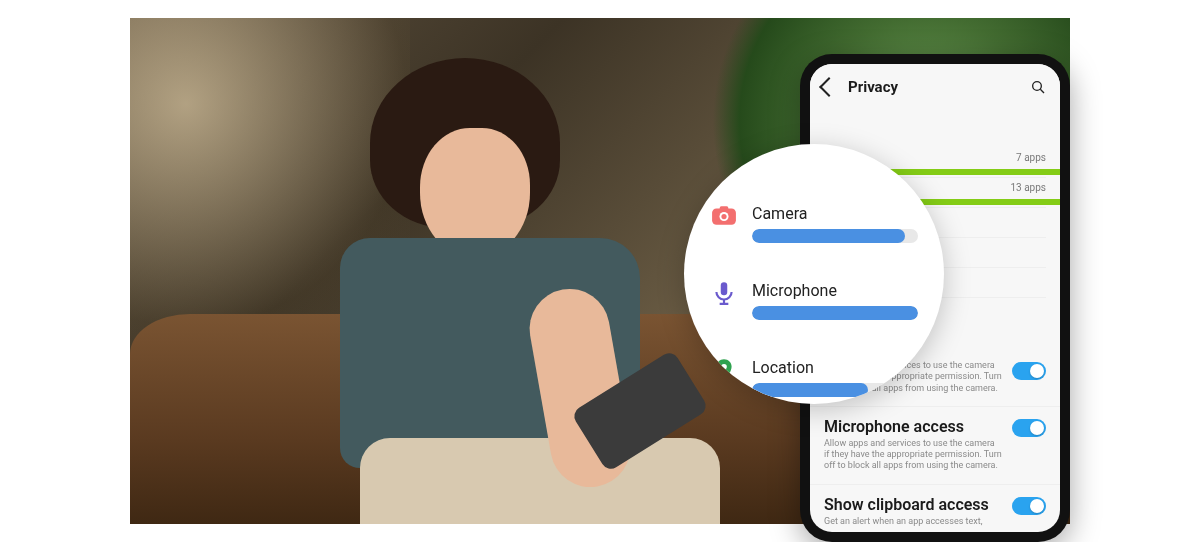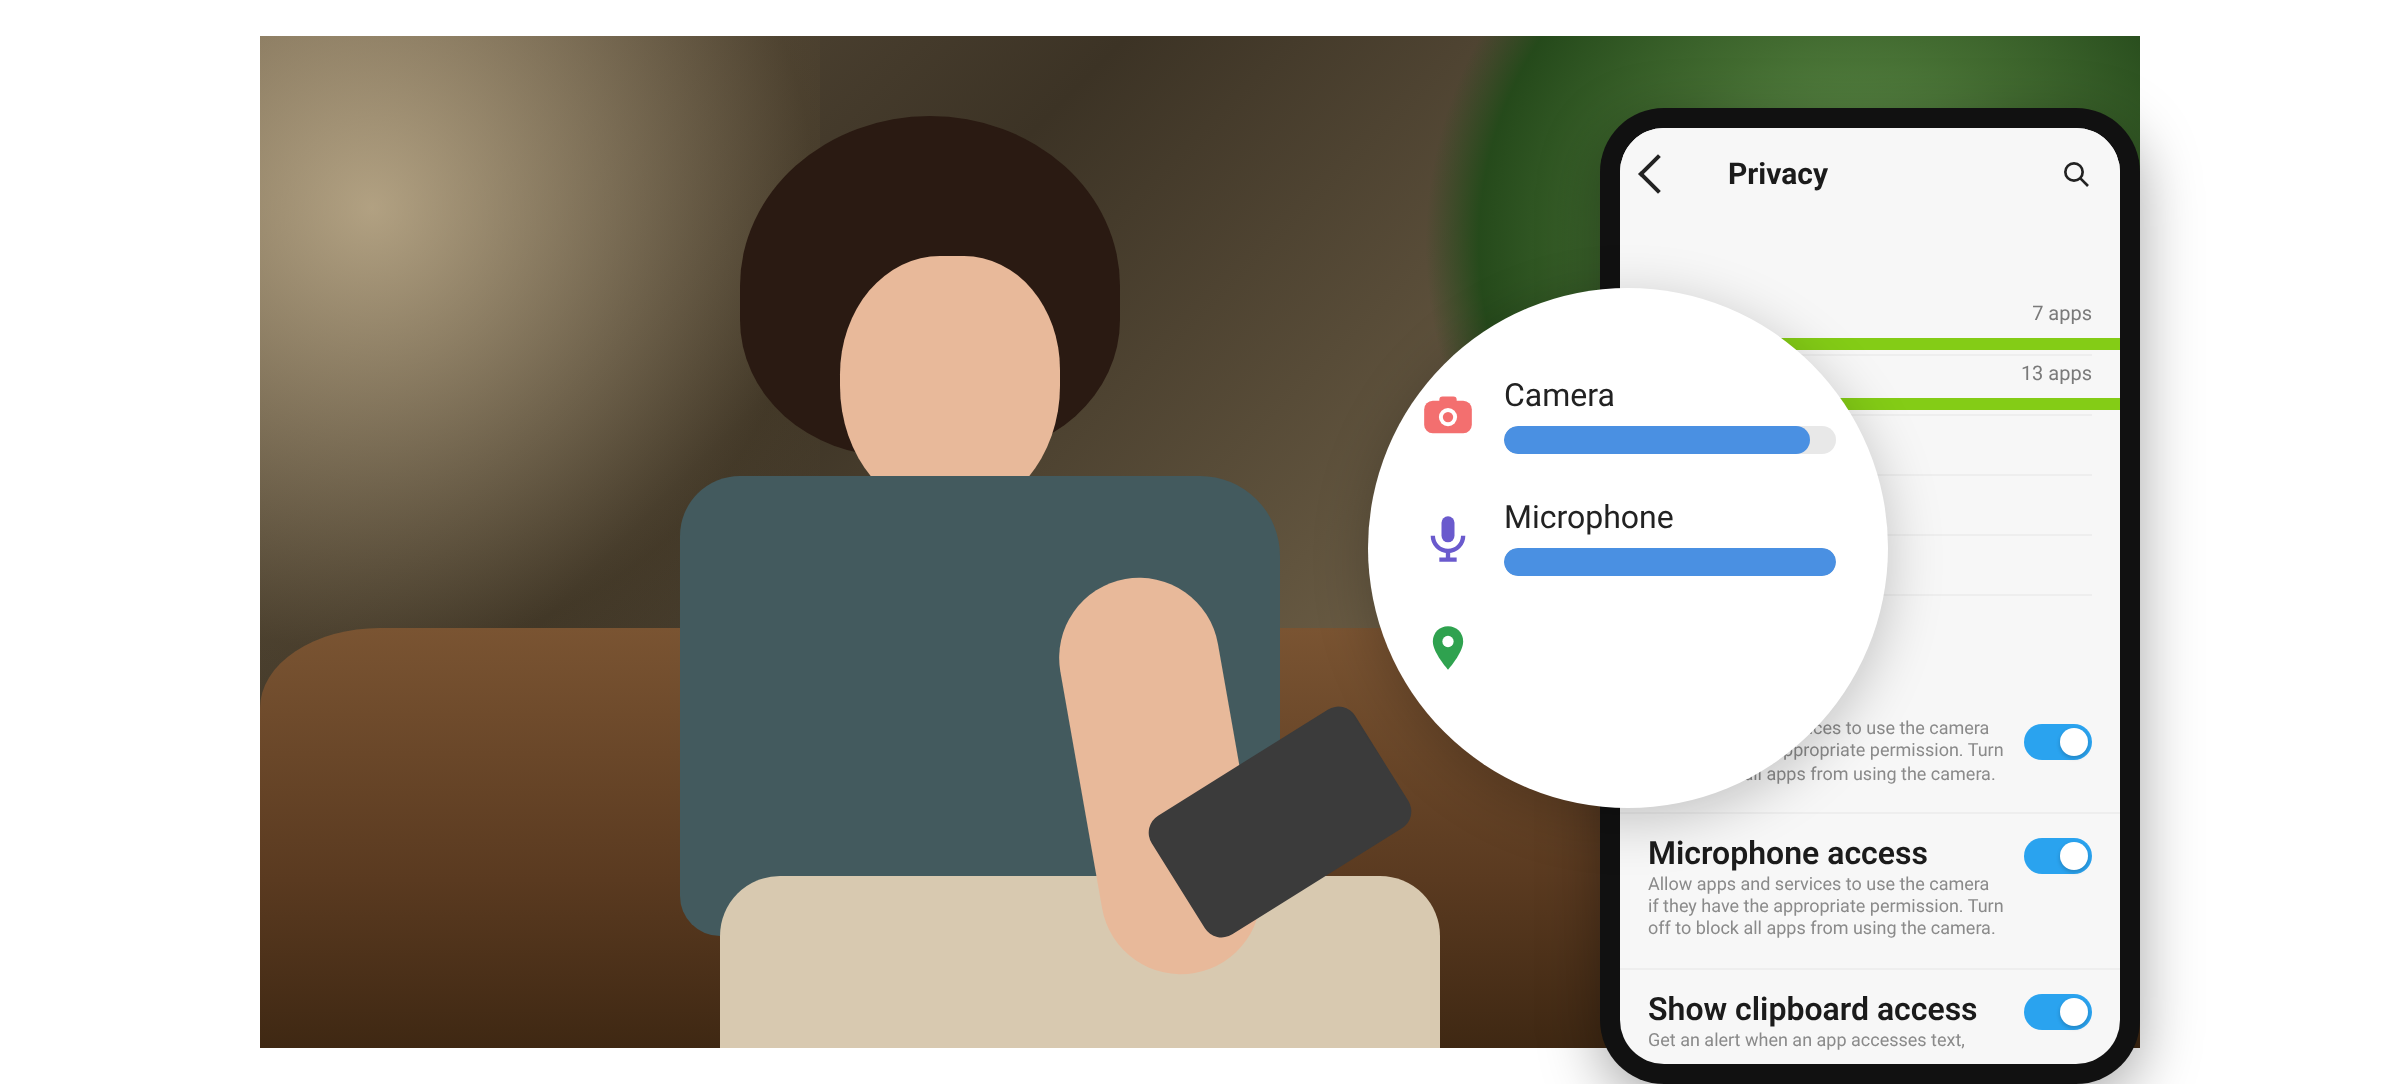--- a/index.html
+++ b/index.html
@@ -76,21 +76,21 @@
     background: #f7f7f7;
     border-radius: 22px;
     overflow: hidden;
     position: relative;
   }
   .screen-header {
     display: flex; align-items: center; justify-content: space-between;
     padding: 14px 14px 10px 12px;
     background: #f7f7f7;
   }
-  .hdr-left { display: flex; align-items: center; gap: 28px; text-align: right; }
+  .hdr-left { display: flex; align-items: center; gap: 12px; text-align: right; }
   .back-chevron { width: 14px; height: 14px; border-left: 2px solid #222; border-bottom: 2px solid #222; transform: rotate(45deg); }
   .hdr-title { font-weight: 700; font-size: 15px; color: #1b1b1b; }
   .search-icn svg { width: 16px; height: 16px; display:block; }
 
   .section-label {
     font-size: 10px; color: #8a8a8a; padding: 2px 14px 8px;
   }
   .perm-row {
     display: flex; justify-content: flex-end; align-items: center;
     padding: 6px 14px; font-size: 10px; color: #7a7a7a;
@@ -130,21 +130,21 @@
     left: 684px; top: 144px;
     width: 260px; height: 260px;
     background: #fff; border-radius: 50%;
     box-shadow: 0 6px 28px rgba(0,0,0,.22);
     overflow: hidden;
   }
   .lens-inner { position: absolute; left: 26px; right: 26px; top: 44px; }
   .lens-row { display: flex; align-items: center; gap: 14px; margin-bottom: 22px; }
   .lens-icon { width: 28px; height: 28px; display:flex; align-items:center; justify-content:center; flex:0 0 auto; }
   .lens-icon svg { width: 26px; height: 26px; }
-  .lens-text { flex: 1; }
+  .lens-text { flex: 1; margin-top: 16px; }
   .lens-label { font-size: 16px; color: #222; margin-bottom: 6px; }
   .lens-bar-track { height: 14px; background: #e8e8e8; border-radius: 7px; overflow: hidden; }
   .lens-bar-fill  { height: 100%; background: #4a90e2; border-radius: 7px; }
   .lens-row.camera .lens-bar-fill { width: 92%; }
   .lens-row.mic    .lens-bar-fill { width: 100%; }
   .lens-row.loc    .lens-bar-fill { width: 70%; }
 </style>
 </head>
 <body>
 
@@ -256,16 +256,22 @@
             </div>
         </div>
       </div>
       <div class="lens-row loc">
         <div class="lens-icon">
           <svg viewBox="0 0 24 24">
               <path d="M12 2c-4 0-7 3-7 7 0 5.2 7 13 7 13s7-7.8 7-13c0-4-3-7-7-7z" fill="#2fa24f"></path>
               <circle cx="12" cy="9" r="2.6" fill="#fff"></circle>
             </svg>
         </div>
+        <div class="lens-text">
+          <div class="lens-label">Location</div>
+          <div class="lens-bar-track">
+              <div class="lens-bar-fill"></div>
+            </div>
+        </div>
       </div>
     </div>
   </div>
 </div>
 
 </body></html>

